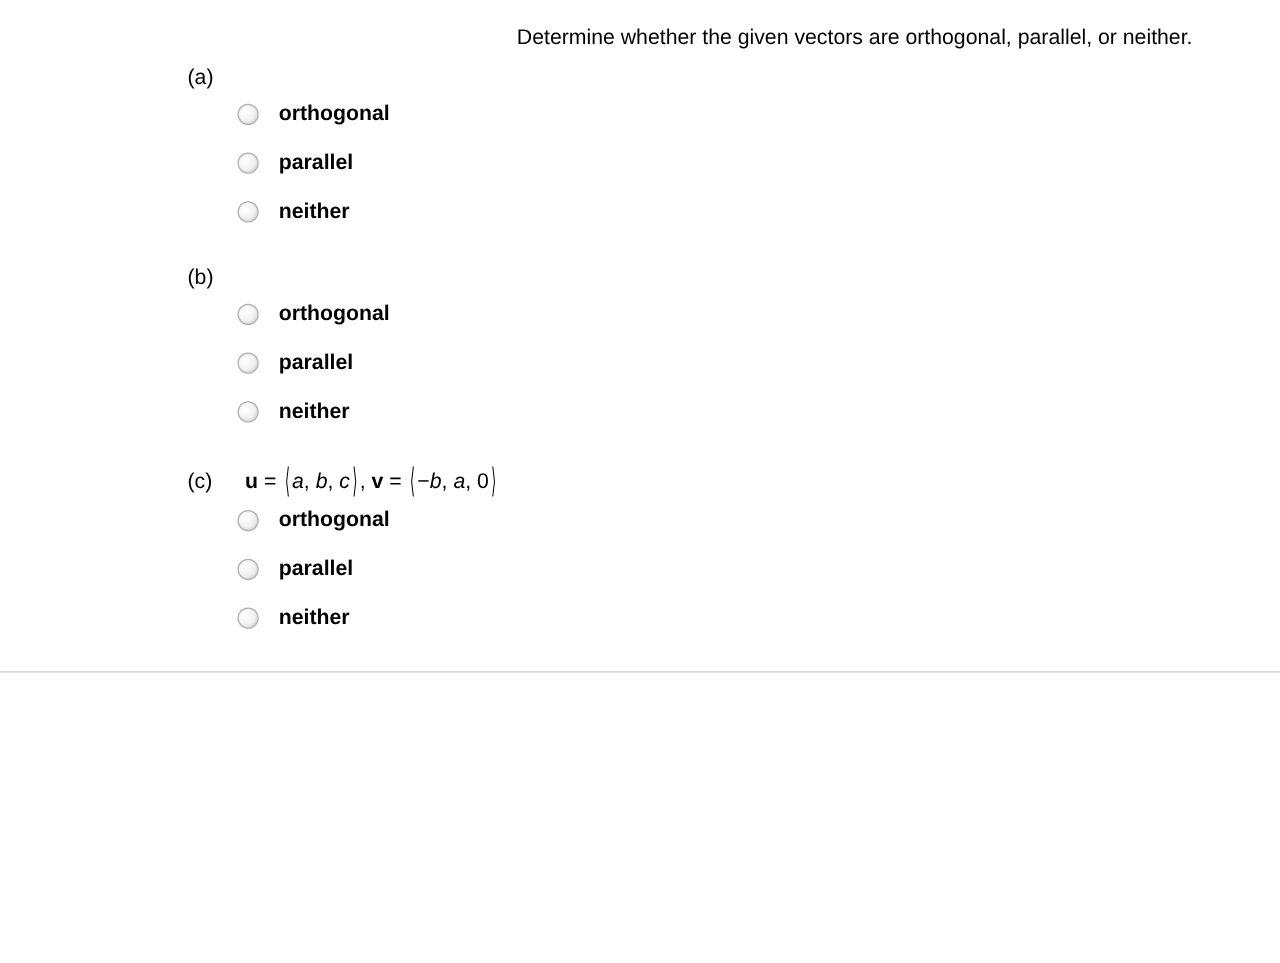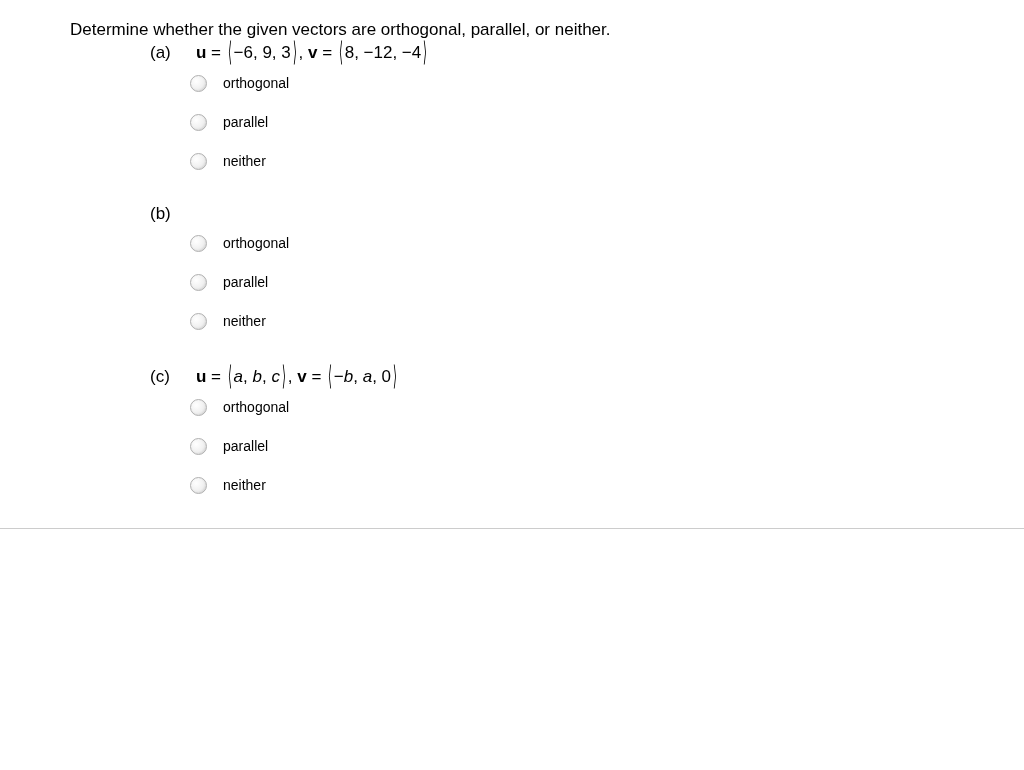--- a/index.html
+++ b/index.html
@@ -10,21 +10,23 @@
     body {
       font-family: Verdana, Geneva, sans-serif;
       font-size: 17px;
       background: #fff;
       padding: 20px 70px;
       color: #000;
       width: 1024px;
       height: 770px;
     }
     .prompt {
+      margin-bottom: 12px;
       font-size: 17px;
+      text-align: right;
     }
     .question-block {
       margin-bottom: 30px;
       margin-left: 80px;
     }
     .question-line {
       display: flex;
       align-items: baseline;
       margin-bottom: 6px;
     }
@@ -58,44 +60,42 @@
       width: 17px;
       height: 17px;
       border-radius: 50%;
       border: 1.5px solid #b0b0b0;
       background: radial-gradient(circle at 35% 35%, #ffffff, #efefef 60%, #d8d8d8);
       margin-right: 16px;
       flex-shrink: 0;
       box-shadow: inset -1px -1px 2px rgba(0,0,0,0.06);
     }
     .option-label {
-      font-size: 14px;
+      font-size: 17px;
+      font-weight: bold;
     }
     .italic {
       font-style: italic;
     }
     hr.bottom {
       margin-top: 12px;
       border: none;
       border-top: 1px solid #ccc;
       margin-left: -70px;
       margin-right: -70px;
     }
   </style>
 </head>
 <body>
 
 <div class="prompt">Determine whether the given vectors are orthogonal, parallel, or neither.</div>
 
 <div class="question-block">
   <div class="question-line">
     <span class="q-label">(a)</span>
-    <span class="q-equation">
-      <span class="bold">u</span><span> = </span><span class="angle">⟨</span><span>−6, 9, 3</span><span class="angle">⟩</span><span>,    </span><span class="bold">v</span><span> = </span><span class="angle">⟨</span><span>8, −12, −4</span><span class="angle">⟩</span>
-    </span>
   </div>
   <div class="options">
     <div class="option-row">
       <div class="radio-btn"></div>
       <span class="option-label">orthogonal</span>
     </div>
     <div class="option-row">
       <div class="radio-btn"></div>
       <span class="option-label">parallel</span>
     </div>

